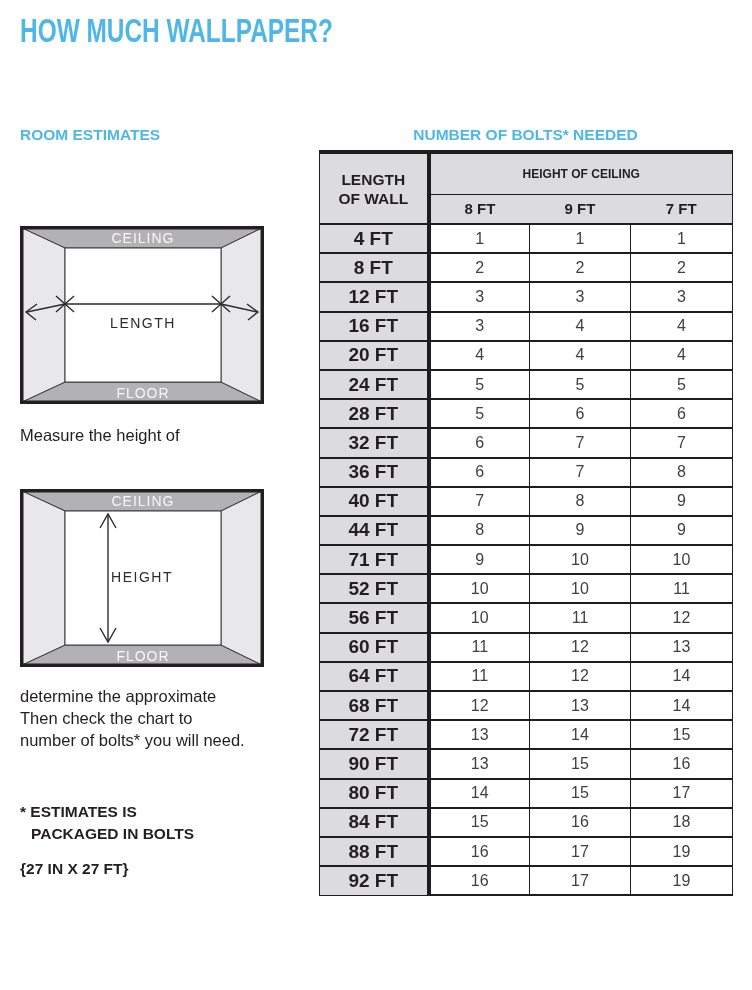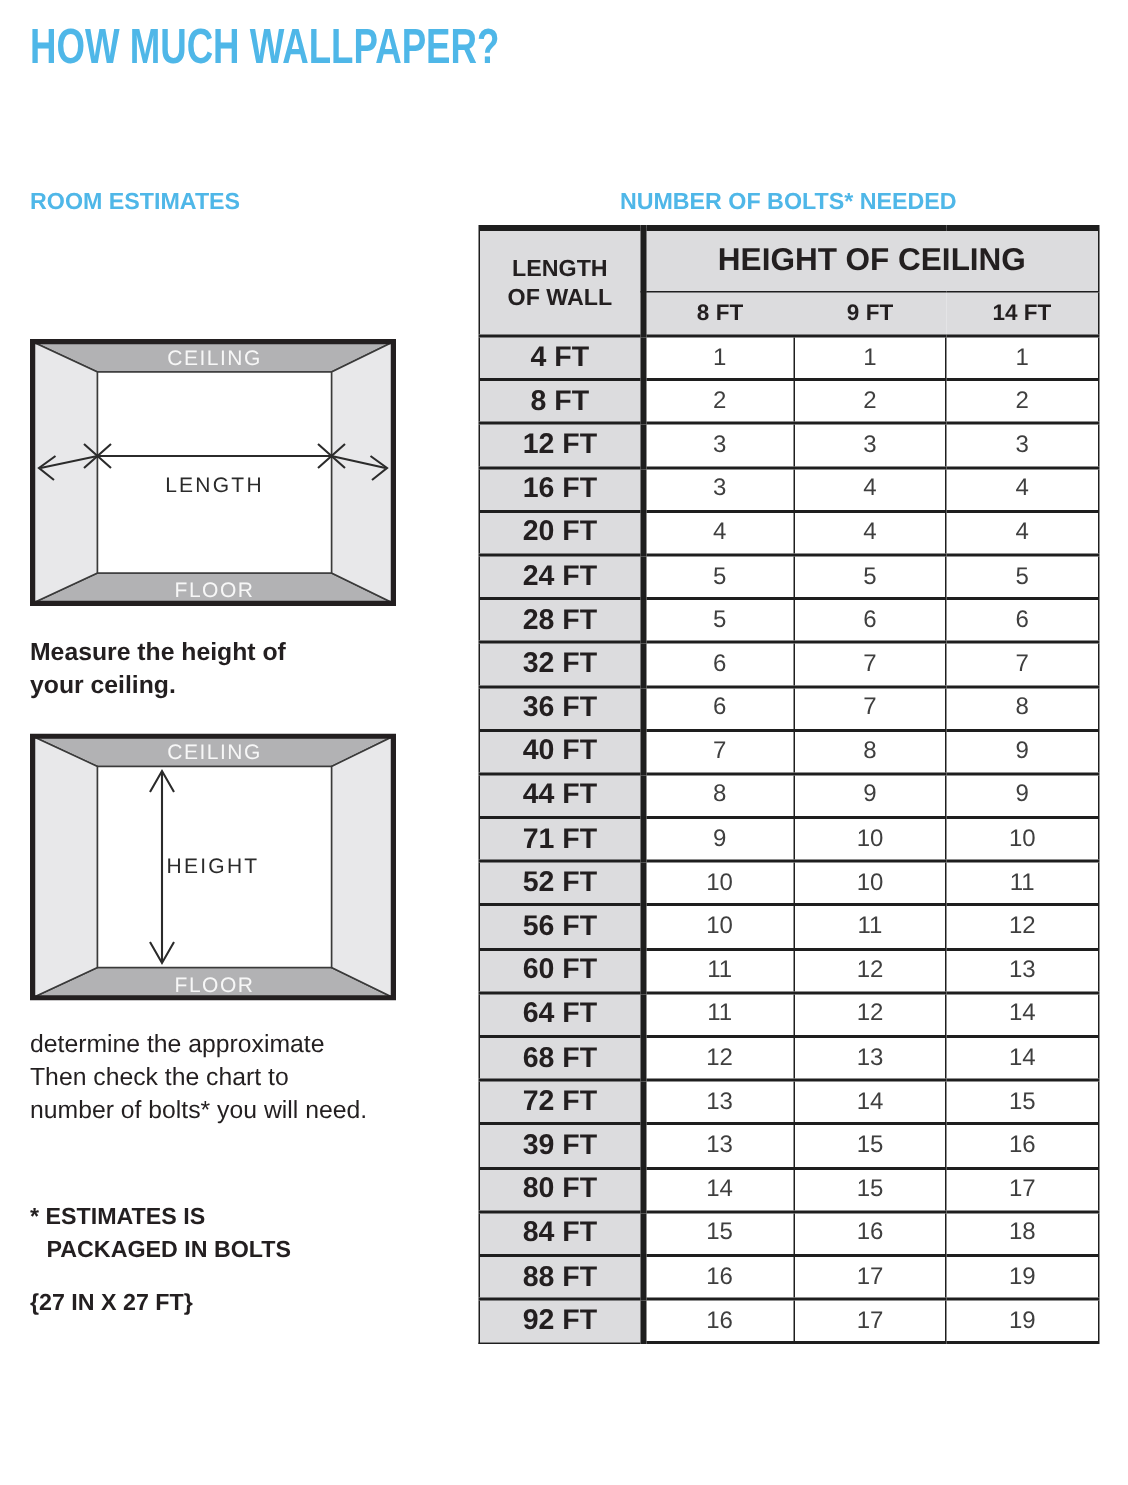--- a/index.html
+++ b/index.html
@@ -23,21 +23,21 @@
     letter-spacing:0;}
 
   .section-heading{position:absolute;font-size:15.5px;font-weight:bold;color:var(--accent);
     white-space:nowrap;}
   .room-estimates-heading{left:20px;top:126px;}
   .bolts-heading{left:319px;top:126px;width:413px;text-align:center;}
 
   .para{position:absolute;left:20px;font-size:16.5px;line-height:22px;color:var(--ink);}
   .para .line{display:block;white-space:nowrap;}
   .para1{top:157px;}
-  .para2{top:424px;font-weight:bold;}
+  .para2{top:424px;}
   .para3{top:685px;}
 
   .footnote{position:absolute;left:20px;top:801px;font-size:15.5px;font-weight:bold;
     line-height:22px;}
   .footnote .line{display:block;white-space:nowrap;}
   .footnote .line.indent{padding-left:11px;}
   .bolt-info{position:absolute;left:20px;top:857px;font-size:15.5px;font-weight:bold;
     line-height:23px;}
   .bolt-info .line{display:block;white-space:nowrap;}
 
@@ -57,21 +57,21 @@
 
   .bolts-table{position:absolute;left:319px;top:150px;width:413px;
     border-collapse:collapse;table-layout:fixed;}
   .bolts-table th,.bolts-table td{text-align:center;vertical-align:middle;}
   .bolts-table{border:1.5px solid var(--table-line);border-top:4.5px solid var(--table-line);}
   .bolts-table thead th{background:var(--table-header-bg);border:0;}
   .bolts-table th.len-head{border-right:4.5px solid var(--table-line);
     font-size:15.5px;font-weight:bold;line-height:19px;}
   .bolts-table th.len-head .hline{display:block;}
   .bolts-table th.group-head{border-bottom:1.8px solid var(--table-line);
-    font-size:21px;font-weight:bold;height:42px;}
+    font-size:12px;font-weight:bold;height:42px;}
   .bolts-table tr.sub th{font-size:15px;font-weight:bold;height:30px;}
   .bolts-table tbody th{background:var(--table-header-bg);font-size:19px;font-weight:bold;
     border-top:2px solid var(--table-line);border-right:4.5px solid var(--table-line);
     height:25px;}
   .bolts-table tbody td{font-size:16px;font-weight:normal;color:var(--data-ink);
     border:2px solid var(--table-line);border-left-width:1.5px;border-right-width:1.5px;
     height:29.2px;background:#ffffff;}
 </style>
 </head>
 <body>
@@ -103,21 +103,20 @@
         <polyline points="227,78 238,86 228,94"></polyline>
       </g>
       <text class="surface-label" x="123" y="17" text-anchor="middle">CEILING</text>
       <text class="surface-label" x="123" y="172" text-anchor="middle">FLOOR</text>
       <text class="measure-label" x="123" y="102" text-anchor="middle">LENGTH</text>
     </svg>
   </div>
 
   <p class="para para2">
     <span class="line">Measure the height of</span>
-    <span class="line">your ceiling.</span>
   </p>
 
   <div class="diagram diagram-height">
     <svg viewBox="0 0 244 178">
       <polygon class="wall-dark" points="2,2 242,2 201,22 45,22"></polygon>
       <polygon class="wall-dark" points="2,176 242,176 201,156 45,156"></polygon>
       <polygon class="wall-light" points="2,2 45,22 45,156 2,176"></polygon>
       <polygon class="wall-light" points="242,2 201,22 201,156 242,176"></polygon>
       <rect class="back-wall" x="45" y="22" width="156" height="134"></rect>
       <rect class="room-frame" x="1.75" y="1.75" width="240.5" height="174.5"></rect>
@@ -158,21 +157,21 @@
       <tr>
         <th class="len-head" rowspan="2">
           <span class="hline">LENGTH</span>
           <span class="hline">OF WALL</span>
         </th>
         <th class="group-head" colspan="3">HEIGHT OF CEILING</th>
       </tr>
       <tr class="sub">
         <th>8 FT</th>
         <th>9 FT</th>
-        <th>14 FT</th>
+        <th>7 FT</th>
       </tr>
     </thead>
     <tbody>
         <tr>
           <th>4 FT</th>
           <td>1</td>
           <td>1</td>
           <td>1</td>
         </tr>
         <tr>
@@ -271,21 +270,21 @@
           <td>13</td>
           <td>14</td>
         </tr>
         <tr>
           <th>72 FT</th>
           <td>13</td>
           <td>14</td>
           <td>15</td>
         </tr>
         <tr>
-          <th>39 FT</th>
+          <th>90 FT</th>
           <td>13</td>
           <td>15</td>
           <td>16</td>
         </tr>
         <tr>
           <th>80 FT</th>
           <td>14</td>
           <td>15</td>
           <td>17</td>
         </tr>

